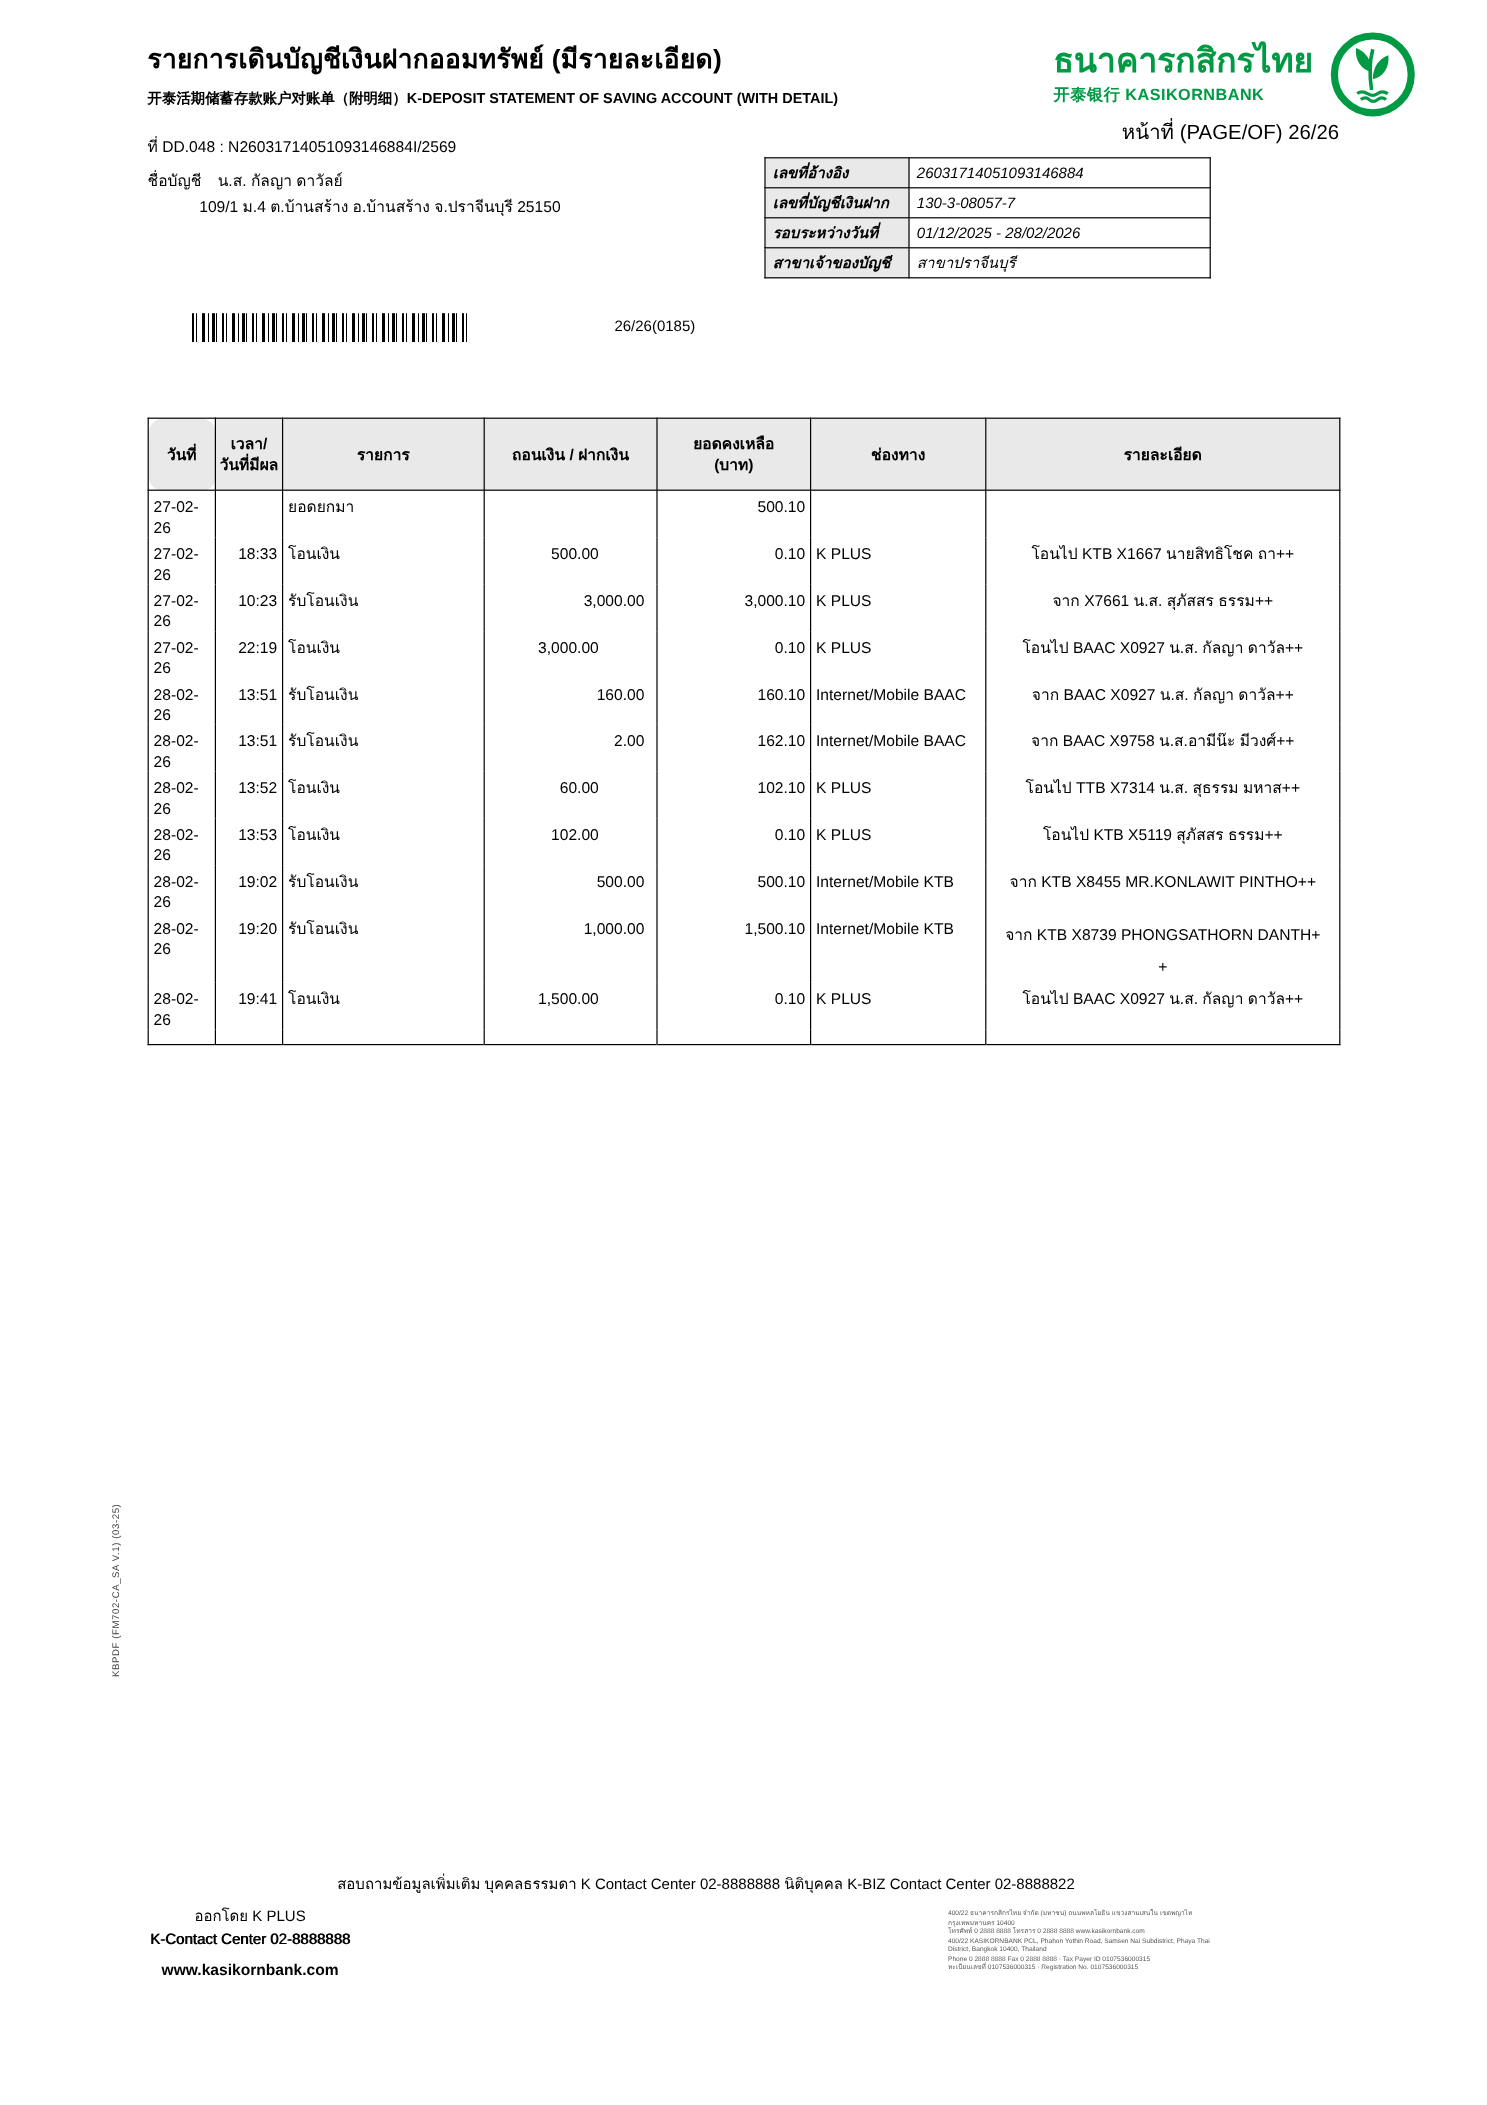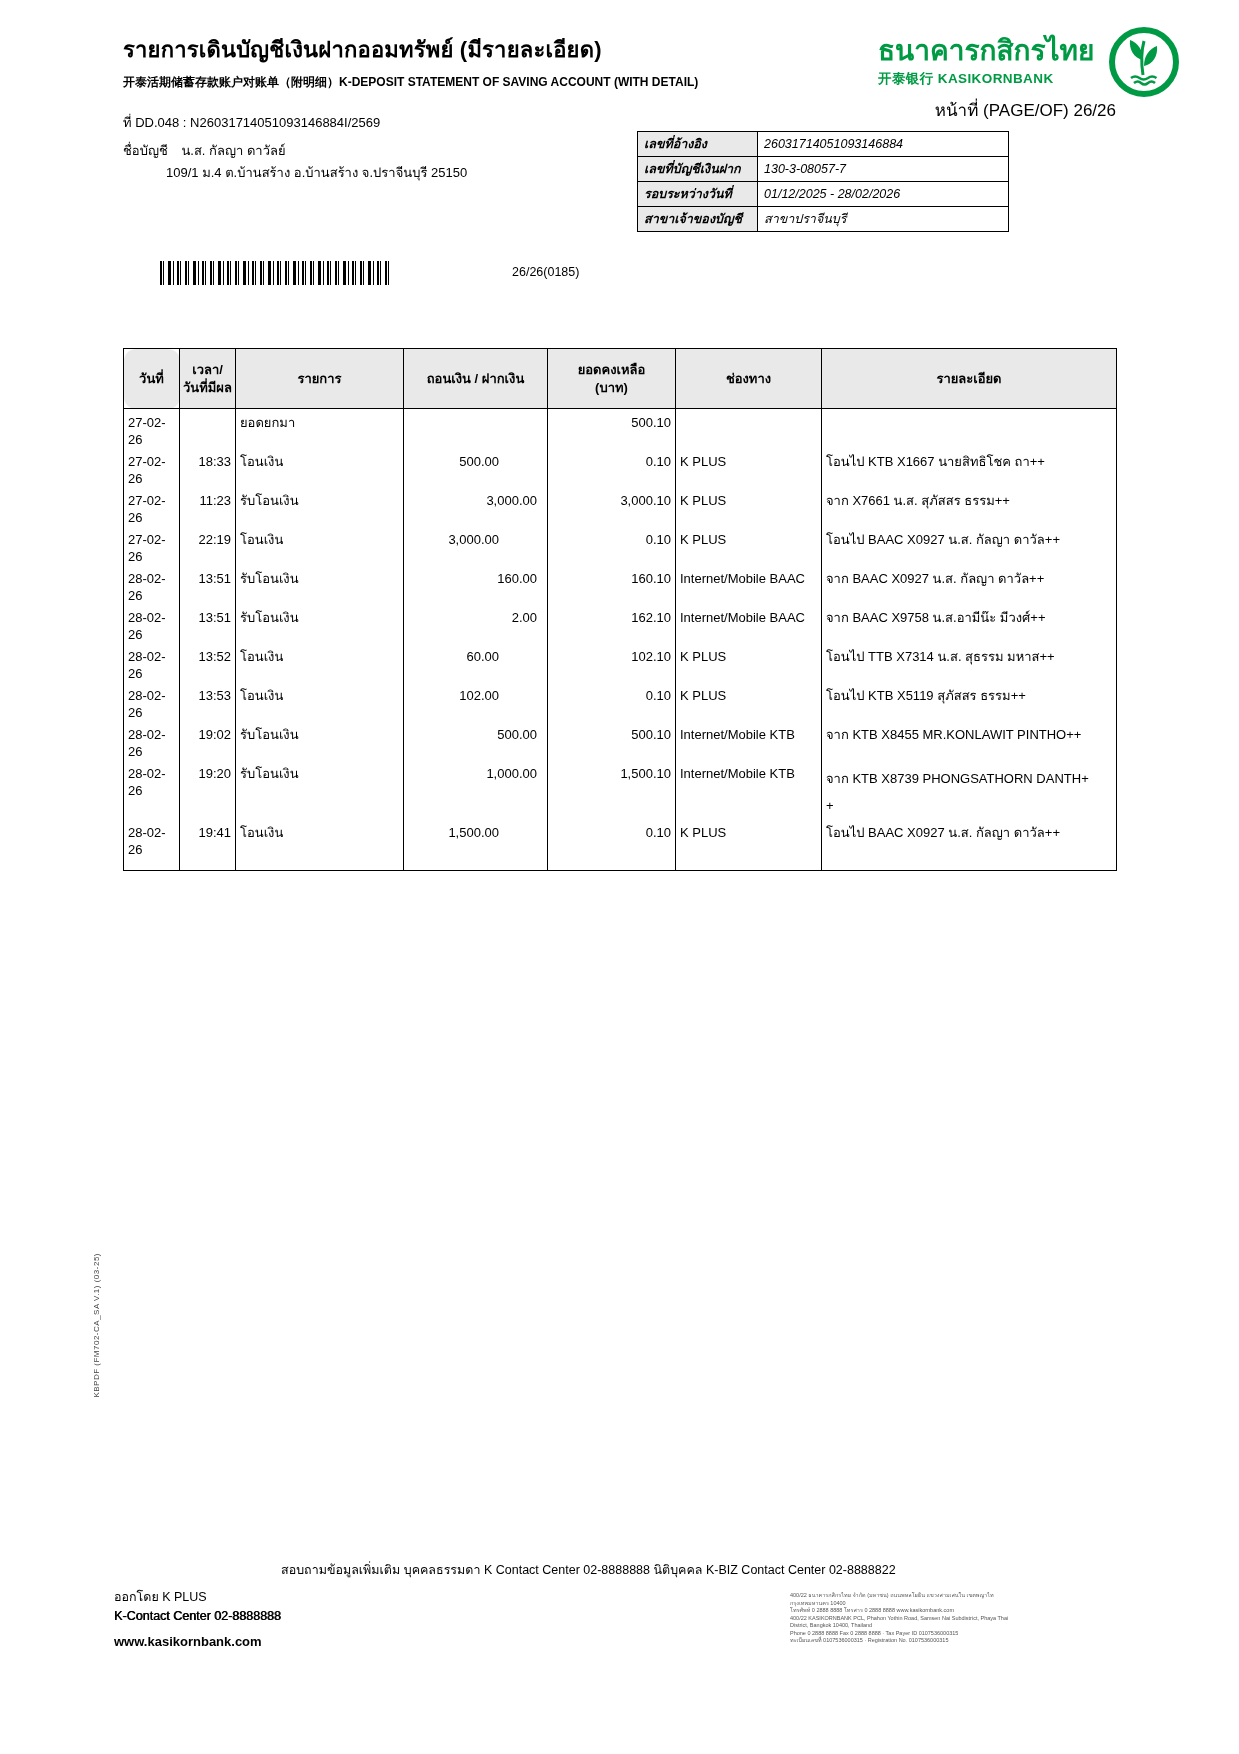--- a/index.html
+++ b/index.html
@@ -40,29 +40,29 @@
   .txn-table td { vertical-align:top; height:28px; padding:5px 4px 0 4px; line-height:17px; overflow:hidden; }
   .txn-table tbody td + td { border-left:1px solid #000; }
   .cell-date { padding-left:3px; }
   .cell-time { text-align:right; }
   .cell-desc { padding-left:4px; }
   .cell-amount span { display:block; text-align:right; }
   .amount-w { padding-right:44px; }
   .amount-d { padding-right:6px; }
   .cell-balance { text-align:right; padding-right:6px; }
   .cell-channel { padding-left:4px; }
-  .cell-detail { padding-left:5px; white-space:pre-line; }
+  .cell-detail { padding-left:5px; white-space:pre-line;text-align:center; }
   tr.tall td { height:58px; }
   tr.tall .cell-detail { line-height:27px; }
   tr.spacer td { height:12px; padding:0; }
   
   .side-note { position:absolute; left:92px; top:1253px; writing-mode:vertical-rl;
     transform:rotate(180deg); font-size:8px; color:#444; letter-spacing:0.5px; }
   .contact-line { position:absolute; left:281px; top:1560px; font-size:12.5px; }
-  .footer-left { position:absolute; left:114px; top:1588px; font-size:12.5px; line-height:18px; }
+  .footer-left { position:absolute; left:125px; top:1588px; font-size:12.5px; line-height:18px;text-align:center; }
   .footer-left .issued { margin-bottom:1px; }
   .footer-left .kcontact { text-shadow:0.6px 0 #000; }
   .footer-left .website { font-weight:bold; margin-top:8px; font-size:13px; }
   .fine-print { position:absolute; left:790px; top:1592px; width:228px;
     font-size:5.5px; line-height:7.5px; color:#555; }
   :root { --green:#009A44; }
 </style>
 </head>
 <body>
 
@@ -162,21 +162,21 @@
           <td class="cell-desc">โอนเงิน</td>
           <td class="cell-amount">
             <span class="amount-w">500.00</span>
           </td>
           <td class="cell-balance">0.10</td>
           <td class="cell-channel">K PLUS</td>
           <td class="cell-detail">โอนไป KTB X1667 นายสิทธิโชค ถา++</td>
         </tr>
         <tr>
           <td class="cell-date">27-02-26</td>
-          <td class="cell-time">11:23</td>
+          <td class="cell-time">10:23</td>
           <td class="cell-desc">รับโอนเงิน</td>
           <td class="cell-amount">
             <span class="amount-d">3,000.00</span>
           </td>
           <td class="cell-balance">3,000.10</td>
           <td class="cell-channel">K PLUS</td>
           <td class="cell-detail">จาก X7661 น.ส. สุภัสสร ธรรม++</td>
         </tr>
         <tr>
           <td class="cell-date">27-02-26</td>

